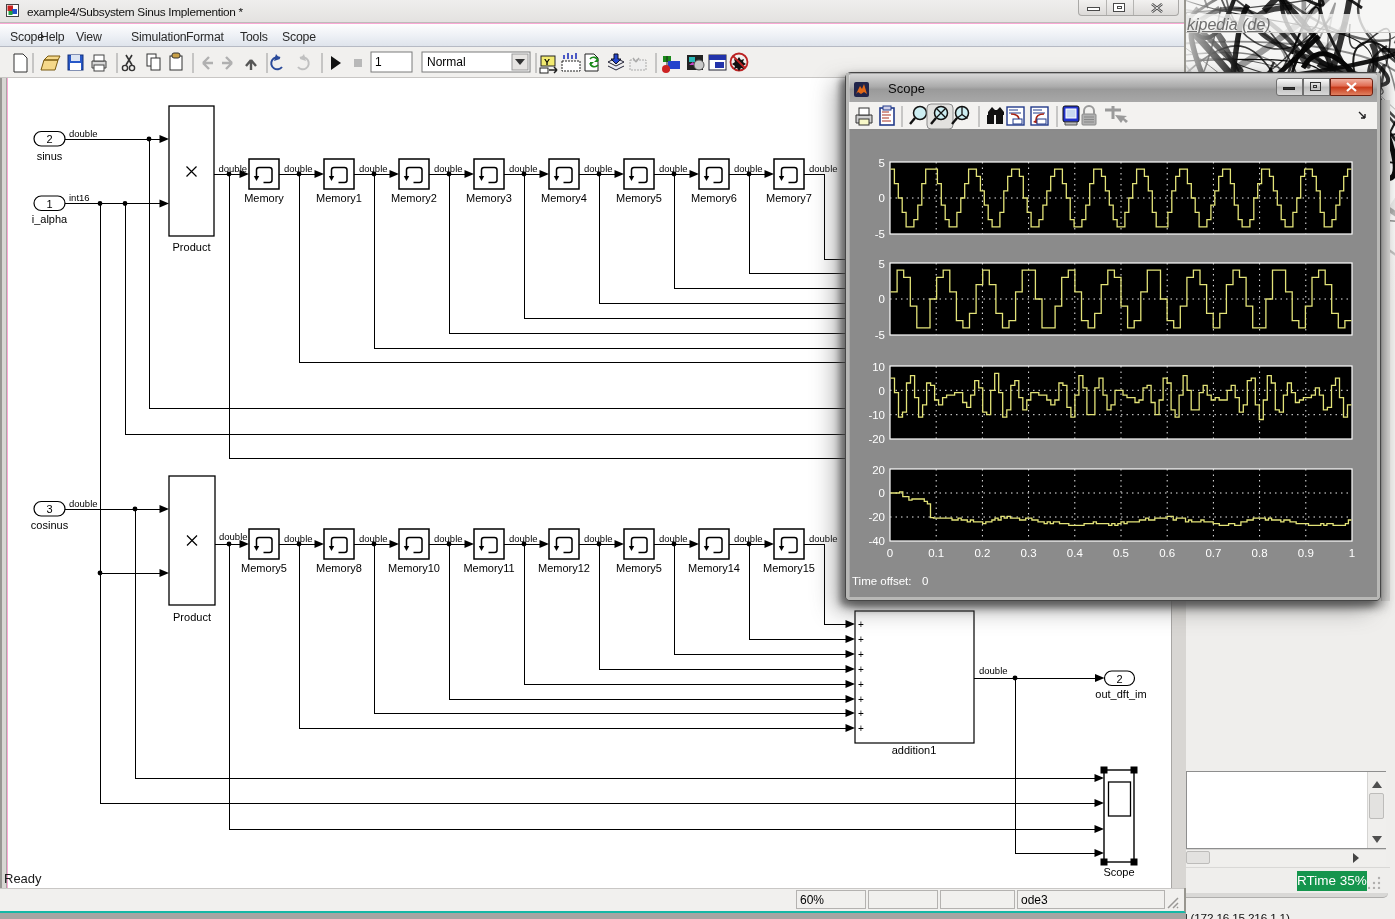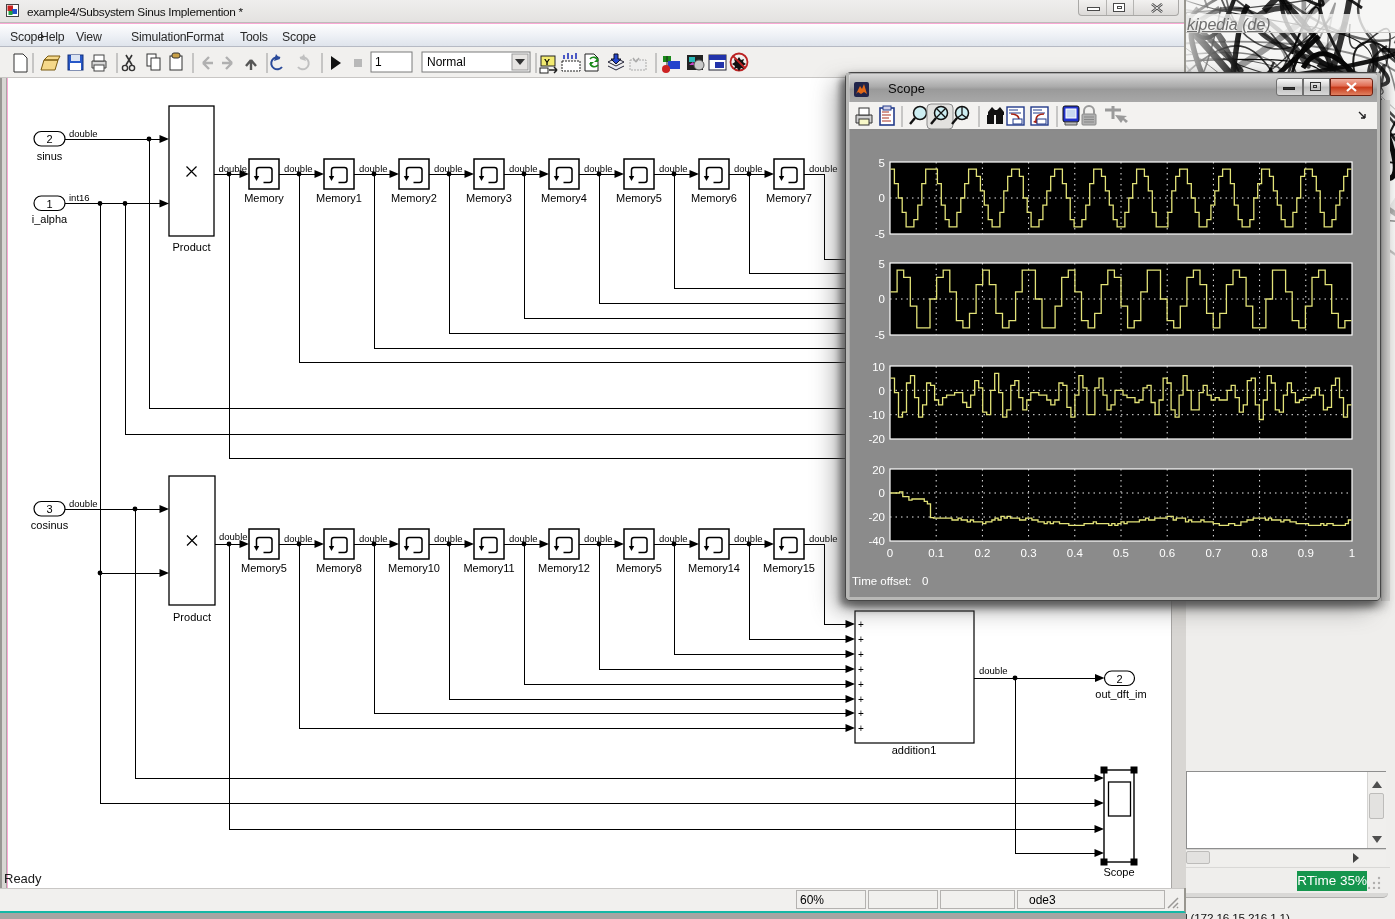--- a/index.html
+++ b/index.html
@@ -150,21 +150,21 @@
  <div class="abs" style="left:1186px;top:771px;width:200px;height:78px;background:#fff;border:1px solid #8E8E8E;border-right:none;"></div>
  <div class="abs" style="left:1367px;top:772px;width:19px;height:76px;background:#F0EFED;border-left:1px solid #D5D4D2;"></div>
  <div class="abs" style="left:1372px;top:781px;width:0;height:0;border:5px solid transparent;border-bottom:7px solid #4f4f4f;border-top:none;"></div>
  <div class="abs" style="left:1372px;top:836px;width:0;height:0;border:5px solid transparent;border-top:7px solid #4f4f4f;border-bottom:none;"></div>
  <div class="abs" style="left:1369px;top:793px;width:15px;height:26px;background:#E3E2E0;border:1px solid #bdbcba;border-radius:2px;"></div>
  <div class="abs" style="left:1186px;top:849px;width:200px;height:17px;background:#F0EFED;border-top:1px solid #D5D4D2;"></div>
  <div class="abs" style="left:1186px;top:851px;width:24px;height:13px;background:#E3E2E0;border:1px solid #bdbcba;border-radius:2px;"></div>
  <div class="abs" style="left:1353px;top:853px;width:0;height:0;border:5px solid transparent;border-left:6px solid #444;border-right:none;"></div>
  <div class="abs" style="left:1186px;top:867px;width:204px;height:26px;background:#EFEEEC;border-top:1px solid #D9D8D6;"></div>
  <div class="abs" style="left:1185px;top:875px;font-size:11.8px;letter-spacing:-0.2px;color:#111;white-space:nowrap;margin-top:36px;">l (172.16.15.216.1.1)</div>
- <div class="abs" style="left:1297px;top:871px;width:70px;height:20px;background:#15954D;color:#fff;font-size:13.5px;text-align:right;line-height:20px;white-space:nowrap;">RTime 35%</div>
+ <div class="abs" style="left:1297px;top:871px;width:70px;height:20px;background:#15954D;color:#fff;font-size:13.5px;text-align:left;line-height:20px;white-space:nowrap;">RTime 35%</div>
  <div class="abs" style="left:1186px;top:893px;width:202px;height:5px;background:#D9D8D6;border-radius:0 0 6px 0;border-bottom:1px solid #aFaEaC;"></div>
  <svg class="abs" style="left:1368px;top:875px" width="14" height="14">
       <g fill="#b0aFaD">
         <circle cx="11" cy="3" r="1.2"></circle>
         <circle cx="11" cy="8" r="1.2"></circle>
         <circle cx="11" cy="13" r="1.2"></circle>
         <circle cx="6" cy="8" r="1.2"></circle>
         <circle cx="6" cy="13" r="1.2"></circle>
         <circle cx="1" cy="13" r="1.2"></circle>
       </g>
@@ -462,21 +462,21 @@
       <text x="809" y="541.5" font-size="9.5" text-anchor="start" fill="#000">double</text>
       <text x="979" y="674" font-size="9.5" text-anchor="start" fill="#000">double</text>
       <text x="1121" y="698" font-size="11" text-anchor="middle" fill="#000">out_dft_im</text>
     </svg>
 
  <div class="abs" style="left:0;top:888px;width:100%;height:23px;background:#F1F0EE;border-top:1px solid #C9C7C5;"></div>
  <div class="abs" style="left:4px;top:871px;font-size:13px;color:#1a1a1a;">Ready</div>
  <div class="abs" style="left:796px;top:890px;width:70px;height:19px;border:1px solid #B4B2B0;background:#F1F0EE;font-size:12px;padding:2px 3px;">60%</div>
  <div class="abs" style="left:868px;top:890px;width:70px;height:19px;border:1px solid #B4B2B0;background:#F1F0EE;"></div>
  <div class="abs" style="left:940px;top:890px;width:75px;height:19px;border:1px solid #B4B2B0;background:#F1F0EE;"></div>
- <div class="abs" style="left:1017px;top:890px;width:148px;height:19px;border:1px solid #B4B2B0;background:#F1F0EE;font-size:12px;padding:2px 11px;">ode3</div>
+ <div class="abs" style="left:1017px;top:890px;width:148px;height:19px;border:1px solid #B4B2B0;background:#F1F0EE;font-size:12px;padding:2px 3px;">ode3</div>
  <svg class="abs" style="left:1166px;top:896px" width="14" height="14">
       <path d="M12,2 L2,12 M12,7 L7,12 M12,11 L11,12" stroke="#9a9896" stroke-width="1.5"></path>
     </svg>
 </div>
 
 <div id="scopewin">
  <div class="abs" style="left:1px;top:1px;width:532px;height:28px;background:linear-gradient(#D6D6D6,#ABABAB 45%,#9A9A9A 55%,#A8A8A8);border-radius:5px 5px 0 0;"></div>
  <svg class="abs" style="left:8px;top:9px" width="15" height="15" viewBox="0 0 15 15">
   <rect width="15" height="15" rx="2" fill="#20244a"></rect>
   <path d="M2,12 L6,4 L8,7 L10,2 L13,12 L10,10 L7,12 L4,10 z" fill="#e06818"></path>

